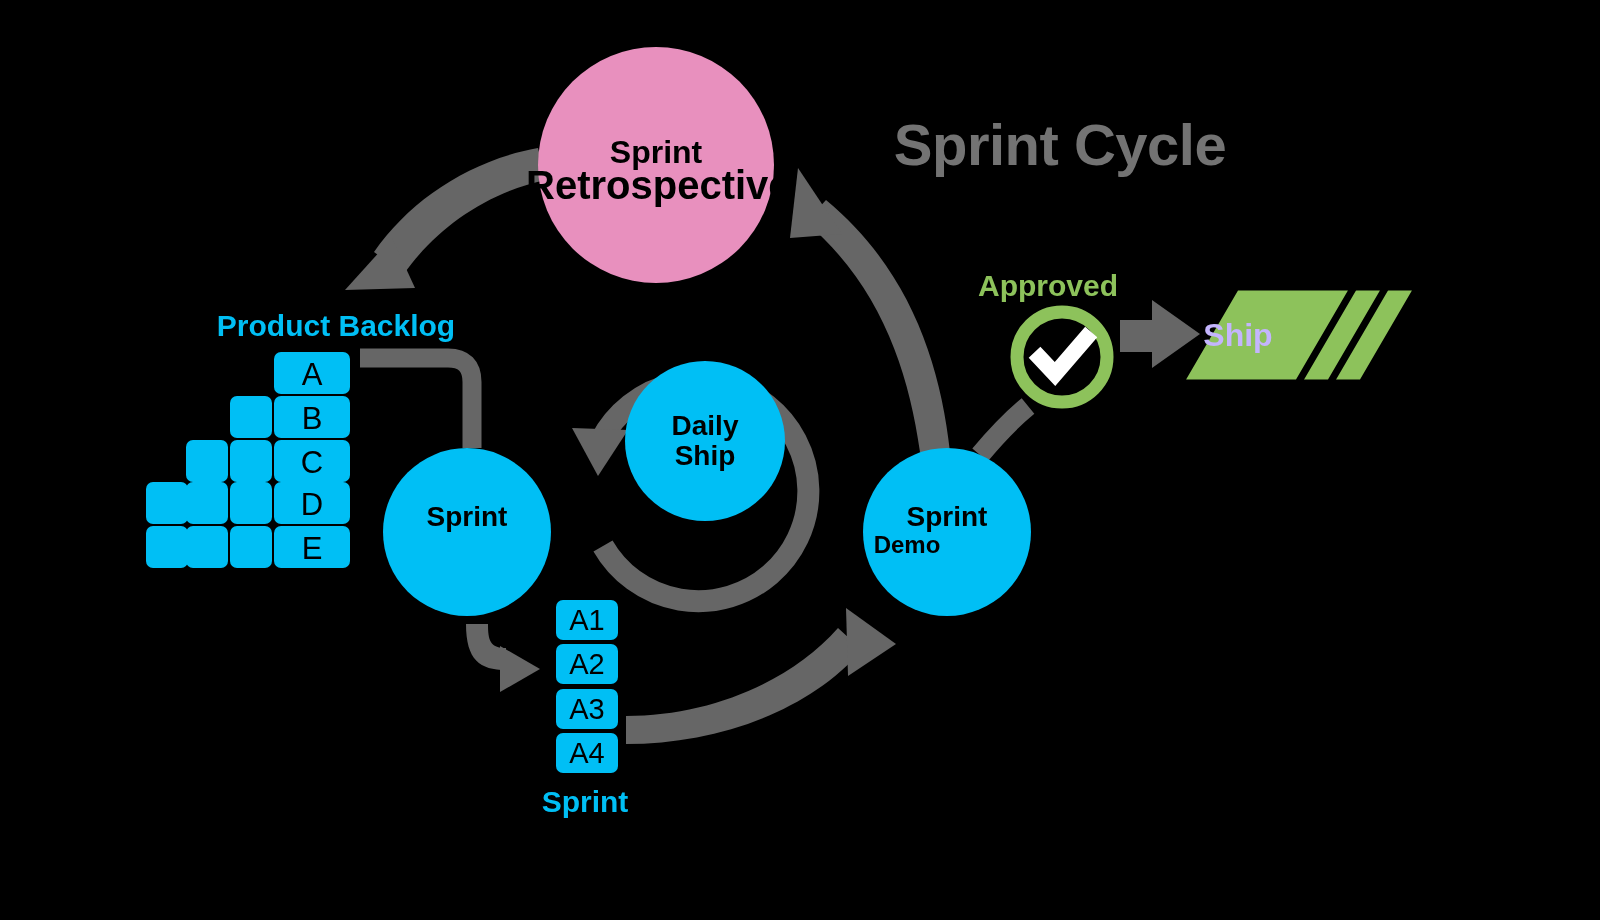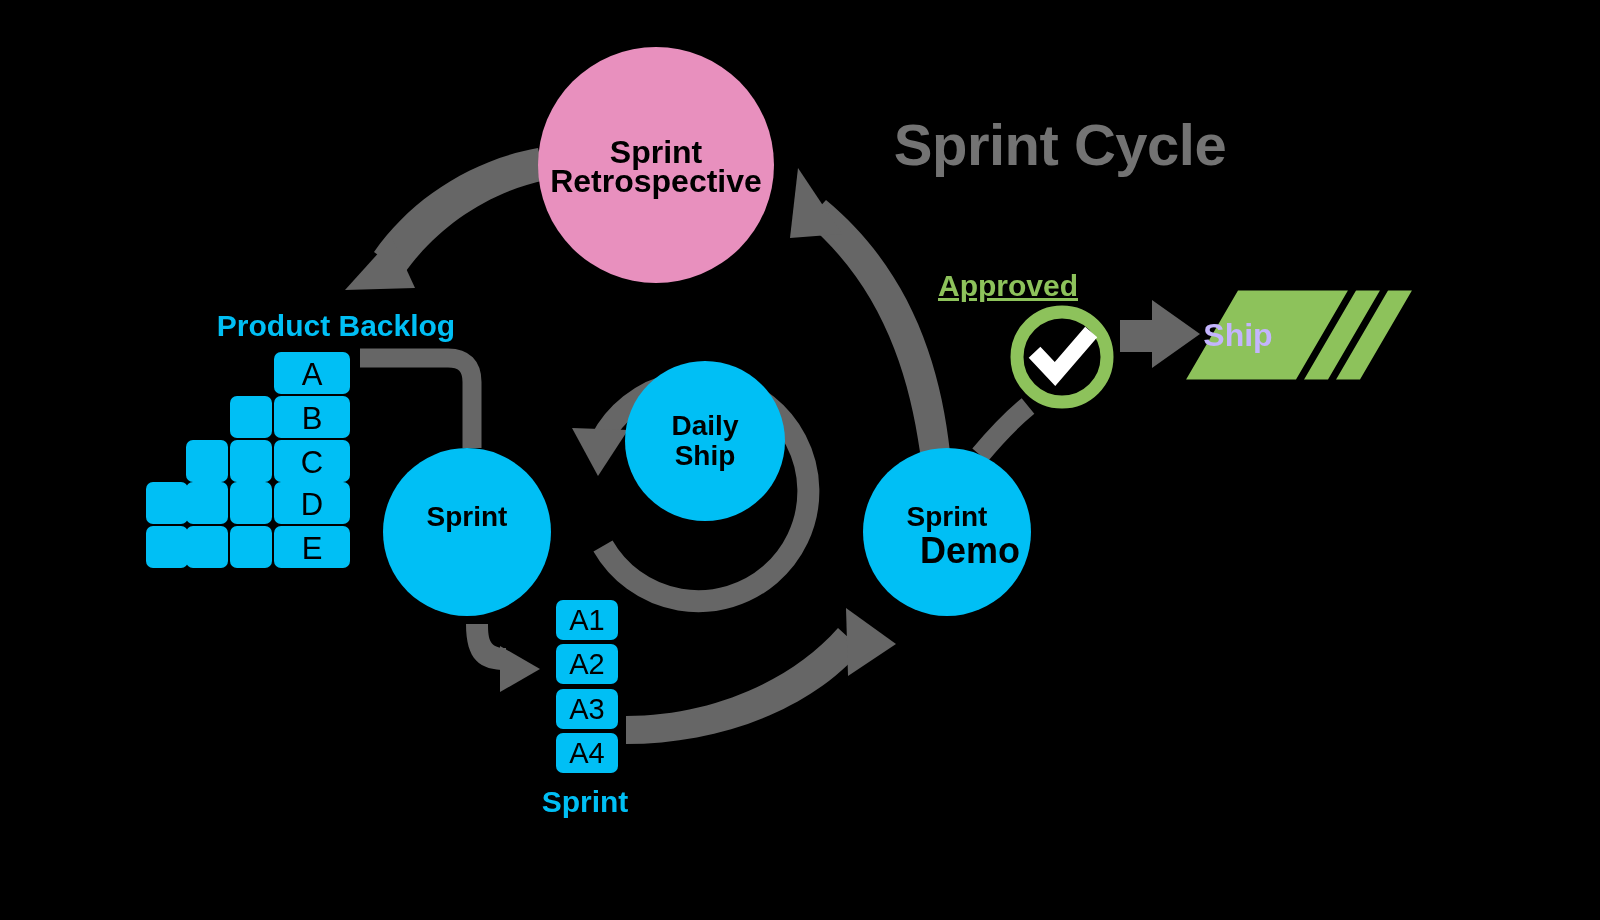--- a/index.html
+++ b/index.html
@@ -188,27 +188,27 @@
   <div class="lbl card-letter" style="left:274px; top:532px; width:76px;">E</div>
 
   <div class="lbl card-letter" style="left:552px; top:605px; width:70px; font-size:29px;">A1</div>
   <div class="lbl card-letter" style="left:552px; top:649px; width:70px; font-size:29px;">A2</div>
   <div class="lbl card-letter" style="left:552px; top:694px; width:70px; font-size:29px;">A3</div>
   <div class="lbl card-letter" style="left:552px; top:738px; width:70px; font-size:29px;">A4</div>
 
   <div class="lbl cap-cyan" style="left:455px; top:786px; width:260px;">Sprint</div>
 
   <div class="lbl node-text" style="left:536px; top:135px; width:240px; font-size:32px;">Sprint</div>
-  <div class="lbl node-text" style="left:526px; top:164px; width:260px; font-size:32px;">Retrospective</div>
+  <div class="lbl node-text" style="left:526px; top:164px; width:260px; font-size:40px;">Retrospective</div>
 
   <div class="lbl node-text" style="left:367px; top:502px; width:200px; font-size:28px;">Sprint</div>
 
   <div class="lbl node-text" style="left:605px; top:411px; width:200px; font-size:28px;">Daily</div>
   <div class="lbl node-text" style="left:605px; top:441px; width:200px; font-size:28px;">Ship</div>
 
   <div class="lbl node-text" style="left:847px; top:502px; width:200px; font-size:28px;">Sprint</div>
-  <div class="lbl node-text" style="left:870px; top:532px; width:200px; font-size:36px;">Demo</div>
-
-  <div class="lbl cap-green" style="left:888px; top:270px; width:240px;text-decoration:underline;">Approved</div>
+  <div class="lbl node-text" style="left:807px; top:532px; width:200px; font-size:24px;">Demo</div>
+
+  <div class="lbl cap-green" style="left:928px; top:270px; width:240px;">Approved</div>
 
   <div class="lbl ship-text" style="left:1178px; top:318px; width:120px;">Ship</div>
 
 </div>
 
 </body></html>

